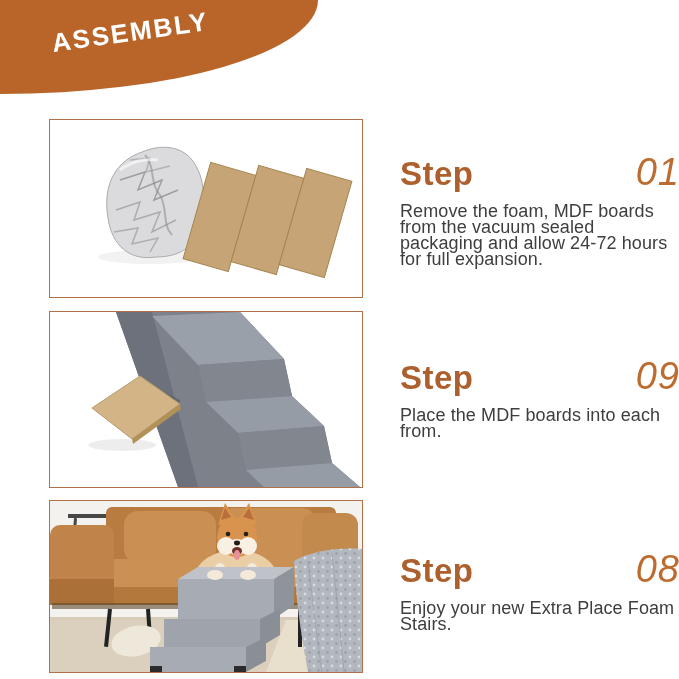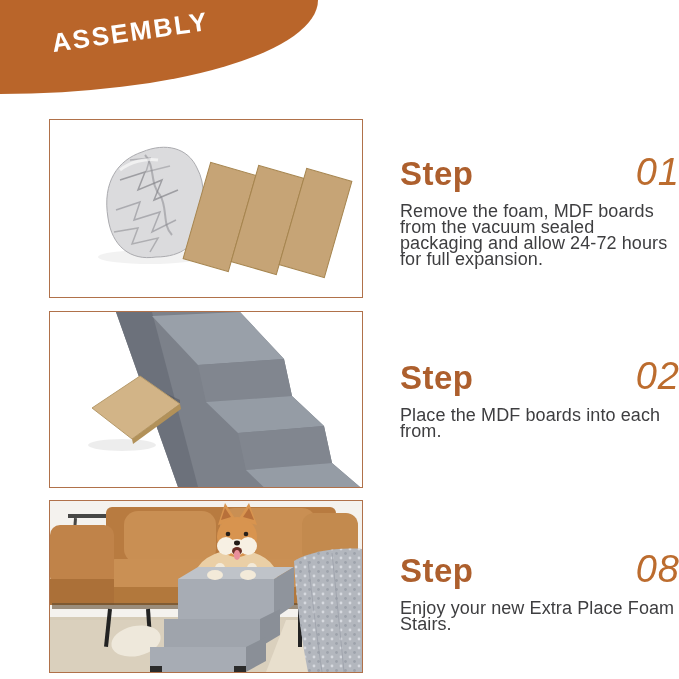--- a/index.html
+++ b/index.html
@@ -90,21 +90,21 @@
           <ellipse cx="72" cy="133" rx="34" ry="6" fill="#000000" opacity="0.07"></ellipse>
           <polygon points="96,72 130,88 130,94 96,78" fill="#4e525a" opacity="0.5"></polygon>
           <polygon points="42,96 90,64 130,92 82,127" fill="#d2b487" stroke="#b69a6a" stroke-width="1"></polygon>
           <polygon points="82,127 130,92 131,97 83,132" fill="#b29159"></polygon>
         </g>
       </svg>
     </div>
     <div class="step-text">
       <div class="step-heading">
         <span class="step-word">Step</span>
-        <span class="step-num">02</span>
+        <span class="step-num">09</span>
       </div>
       <p class="step-desc">Place the MDF boards into each from.</p>
     </div>
   </div>
 
   <div class="step-row row-3">
     <div class="image-box">
       <svg viewBox="0 0 312 171">
         <defs>
           <pattern id="knit" width="9" height="9" patternUnits="userSpaceOnUse">

